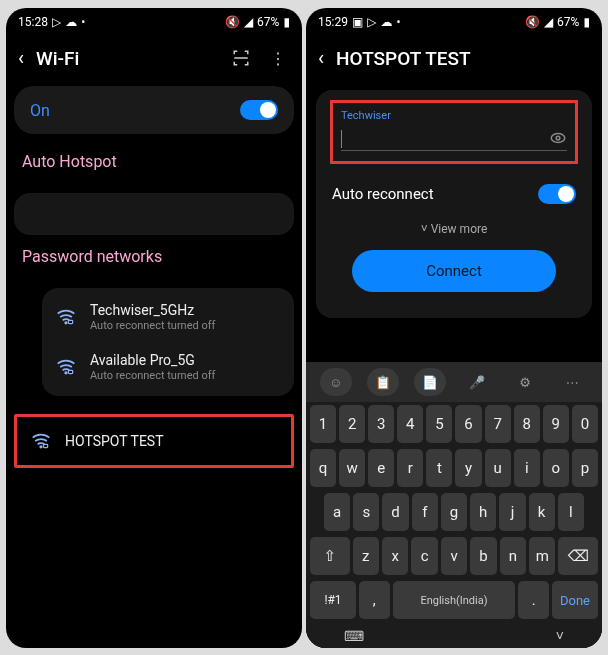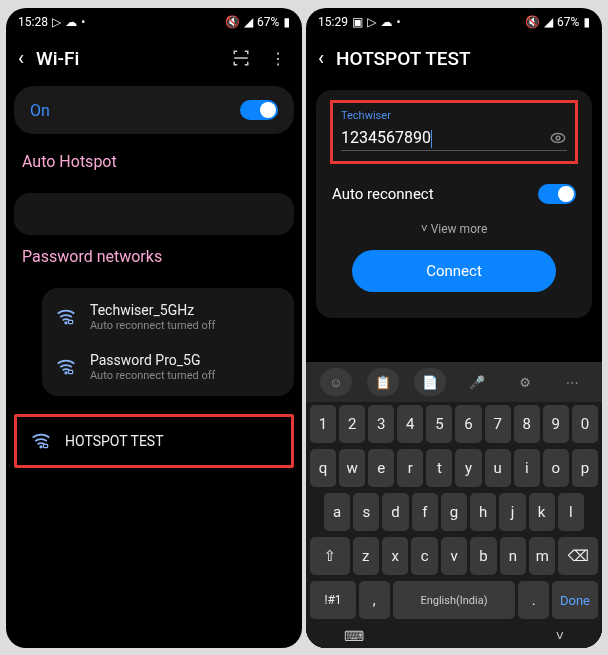--- a/index.html
+++ b/index.html
@@ -33,21 +33,21 @@
   .highlight-red .network-item { padding: 14px; }
   .password-card { background: #171717; margin: 10px 10px; border-radius: 16px; padding: 10px 14px 18px; }
   .pwd-highlight { border: 3px solid #e53935; padding: 6px 8px 10px; margin-bottom: 12px; }
   .pwd-label { color: #4a8eeb; font-size: 11px; }
   .pwd-row { display: flex; align-items: center; border-bottom: 1px solid #555; padding: 4px 0 2px; margin-top: 2px; }
   .pwd-value { color: #fff; font-size: 16px; flex: 1; }
   .cursor { display: inline-block; width: 1px; height: 18px; background: #4a8eeb; vertical-align: middle; }
   .eye-icon { color: #888; font-size: 14px; }
   .autorc-row { display: flex; justify-content: space-between; align-items: center; padding: 8px 2px; }
   .viewmore { text-align: center; color: #aaa; font-size: 12px; padding: 10px 0; }
-  .connect-btn { background: #0a84ff; color: #ffffff; text-align: center; padding: 12px; border-radius: 24px; font-size: 15px; margin: 4px 22px 8px; }
+  .connect-btn { background: #0a84ff; color: #0f172a; text-align: center; padding: 12px; border-radius: 24px; font-size: 15px; margin: 4px 22px 8px; }
   .keyboard { position: absolute; bottom: 0; left: 0; right: 0; background: #1c1c1c; }
   .kb-toolbar { display: flex; justify-content: space-around; align-items: center; padding: 6px 6px; background: #2a2a2a; }
   .kb-tool { width: 32px; height: 28px; background: #3a3a3a; border-radius: 14px; display: flex; align-items: center; justify-content: center; color: #999; font-size: 13px; }
   .kb-tool.plain { background: transparent; }
   .kb-row { display: flex; gap: 3px; padding: 3px 4px; }
   .key { flex: 1; height: 38px; background: #3a3a3a; border-radius: 5px; display: flex; align-items: center; justify-content: center; color: #eee; font-size: 15px; }
   .key.wide { flex: 1.5; }
   .key.space { flex: 4; font-size: 11px; color: #ccc; }
   .key.done { color: #5aa3ff; font-size: 13px; }
   .kb-row.indent { padding-left: 18px; padding-right: 18px; }
@@ -114,21 +114,21 @@
       </div>
       <div class="network-item">
         <span class="wifi-icon">
           <svg width="20" height="20" viewBox="0 0 24 24" fill="none" stroke="#8ab4f8" stroke-width="2">
               <path d="M2 8c6-5 14-5 20 0M5 12c4-3 10-3 14 0M8 16c2-2 6-2 8 0"></path>
               <circle cx="12" cy="19" r="1" fill="#8ab4f8"></circle>
               <rect x="15" y="16" width="5" height="4" rx="1" fill="#000" stroke="#8ab4f8" stroke-width="1.5"></rect>
             </svg>
         </span>
         <div class="network-info">
-          <div class="network-name">Password Pro_5G</div>
+          <div class="network-name">Available Pro_5G</div>
           <div class="network-sub">Auto reconnect turned off</div>
         </div>
       </div>
     </div>
 
     <div class="highlight-red">
       <div class="network-item">
         <span class="wifi-icon">
           <svg width="20" height="20" viewBox="0 0 24 24" fill="none" stroke="#8ab4f8" stroke-width="2">
               <path d="M2 8c6-5 14-5 20 0M5 12c4-3 10-3 14 0M8 16c2-2 6-2 8 0"></path>
@@ -162,21 +162,21 @@
 
     <div class="header">
       <span class="back-arrow">‹</span>
       <span class="header-title">HOTSPOT TEST</span>
     </div>
 
     <div class="password-card">
       <div class="pwd-highlight">
         <div class="pwd-label">Techwiser</div>
         <div class="pwd-row">
-          <span class="pwd-value"><span>1234567890</span><span class="cursor"></span></span>
+          <span class="pwd-value"><span class="cursor"></span></span>
           <span class="eye-icon">
             <svg width="18" height="18" viewBox="0 0 24 24" fill="none" stroke="#888" stroke-width="2">
                 <ellipse cx="12" cy="12" rx="9" ry="6"></ellipse>
                 <circle cx="12" cy="12" r="2.5"></circle>
               </svg>
           </span>
         </div>
       </div>
       <div class="autorc-row">
         <span class="toggle-label">Auto reconnect</span>

